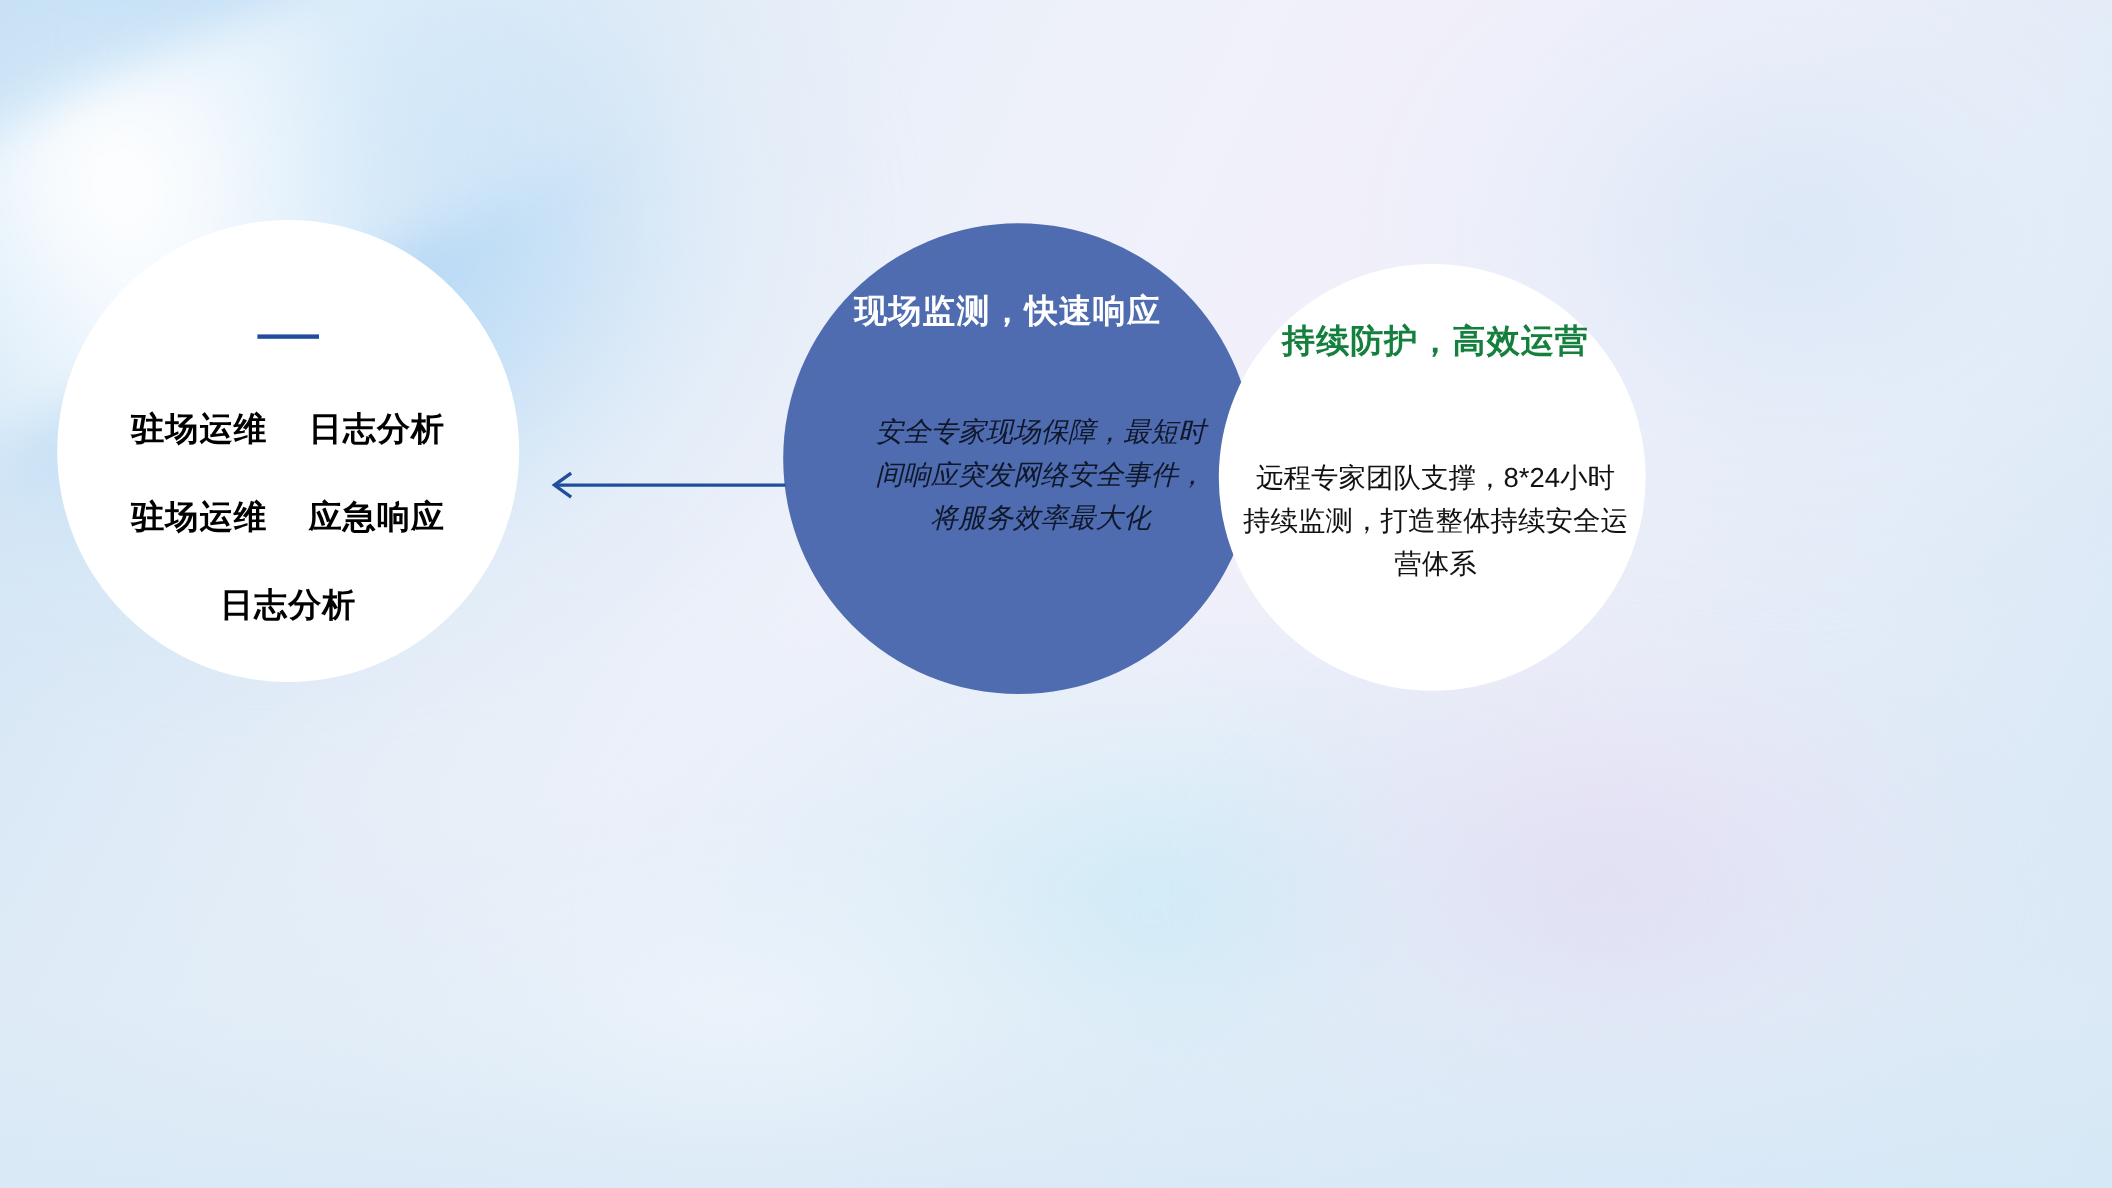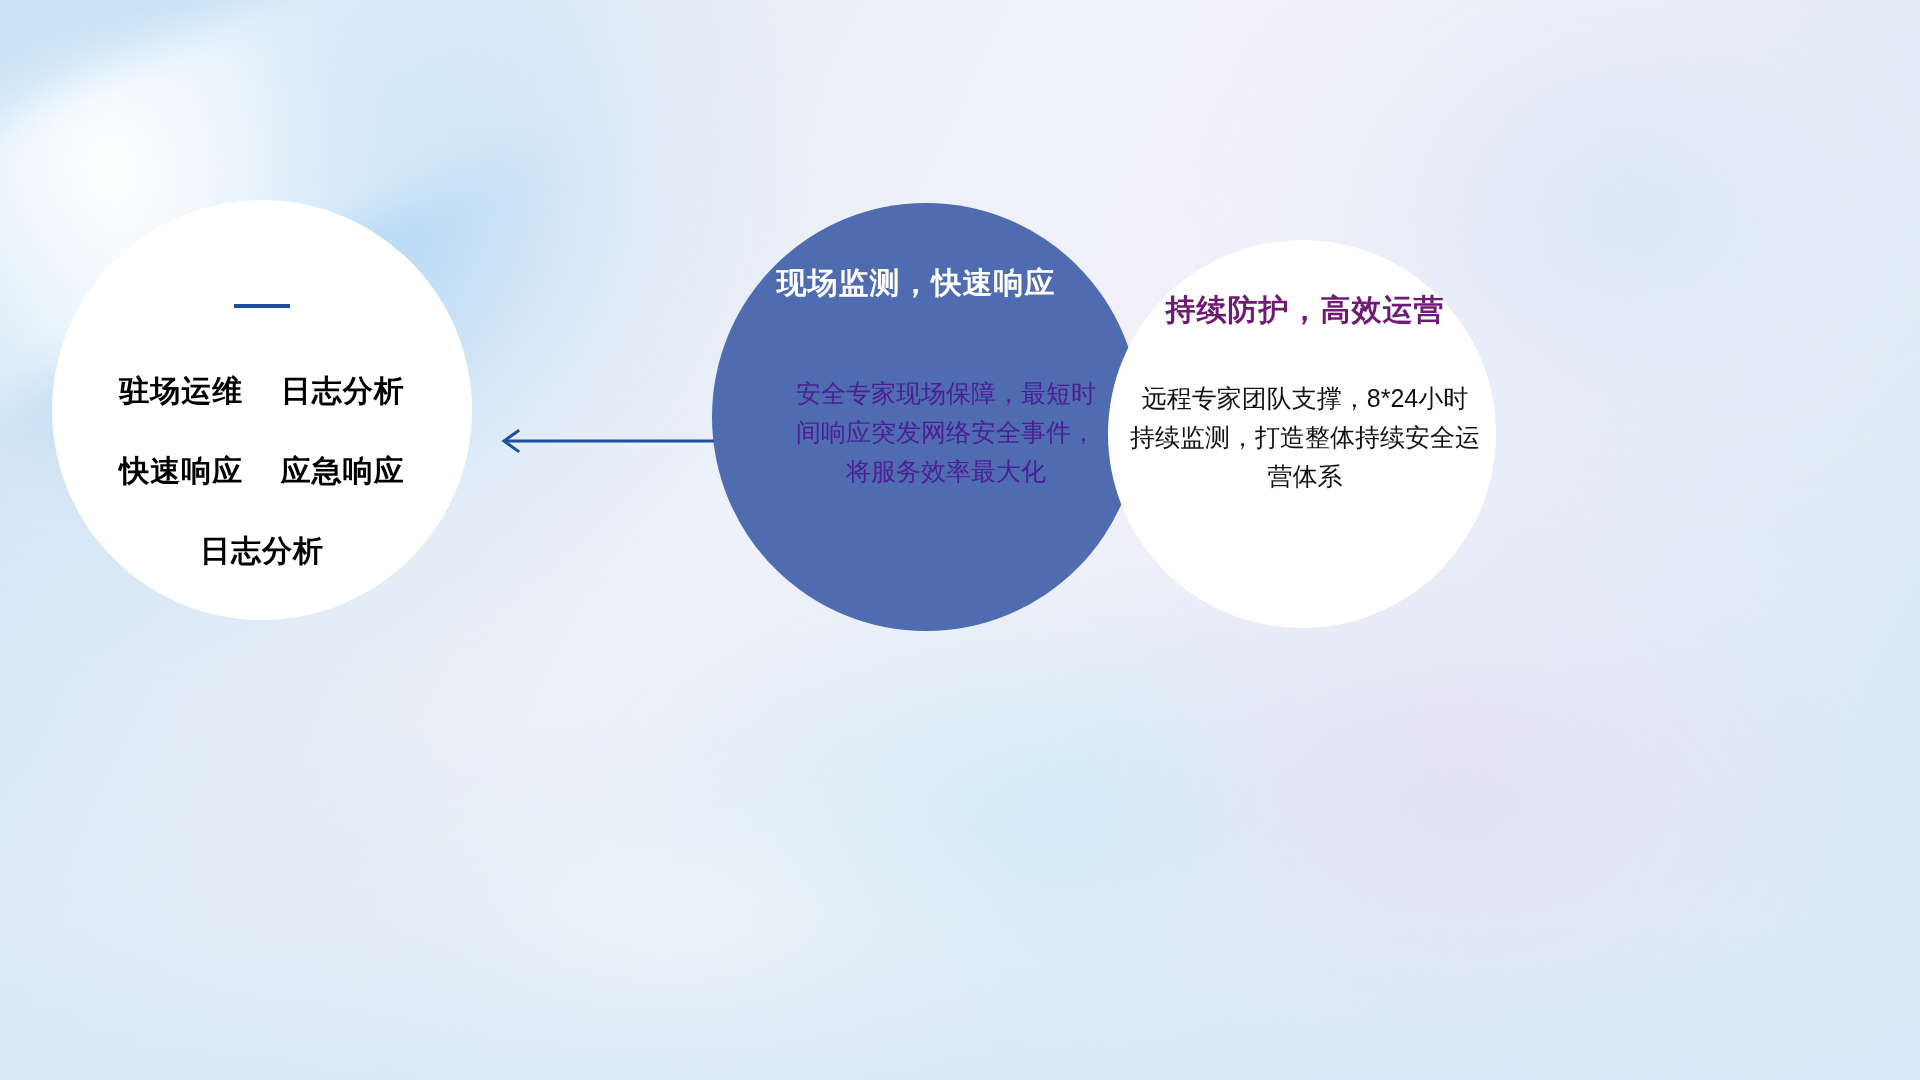--- a/index.html
+++ b/index.html
@@ -194,42 +194,43 @@
   .mid-title {
     font-size: 30px;
     font-weight: bold;
     color: #ffffff;
     letter-spacing: 1px;
     margin-bottom: 70px;
     white-space: nowrap;
   }
   .mid-body {
     font-size: 25px;
-    color: #4c1d95;
+    color: #0f172a;
     line-height: 1.56;
     width: 300px;
     margin-left: auto;
     margin-right: 10px;
     text-align: center;
+    font-style: italic;
   }
 
   
   .right-content {
     position: absolute;
     left: 1120px;
     top: 290px;
     width: 370px;
     text-align: center;
   }
   .right-title {
     font-size: 30px;
     font-weight: bold;
-    color: #701a75;
+    color: #15803d;
     letter-spacing: 1px;
-    margin-bottom: 48px;
+    margin-bottom: 85px;
     white-space: nowrap;
   }
   .right-body {
     font-size: 25px;
     color: #121212;
     line-height: 1.56;
     width: 350px;
     margin: 0 auto;
     text-align: center;
   }
@@ -265,21 +266,21 @@
   <div class="arrow-wrap">
     <svg width="224" height="34" viewBox="0 0 224 34" xmlns="http://www.w3.org/2000/svg">
       <line x1="222" y1="17" x2="14" y2="17" stroke="#1f4e9c" stroke-width="3"></line>
       <polyline points="26,7 12,17 26,27" fill="none" stroke="#1f4e9c" stroke-width="3" stroke-linecap="square" stroke-linejoin="miter"></polyline>
     </svg>
   </div>
 
   <div class="left-content">
     <div class="divider-dash"></div>
     <div class="left-line">驻场运维    日志分析</div>
-    <div class="left-line">快速响应    应急响应</div>
+    <div class="left-line">驻场运维    应急响应</div>
     <div class="left-line">日志分析</div>
   </div>
 
   <div class="mid-content">
     <div class="mid-title">现场监测，快速响应</div>
     <div class="mid-body">安全专家现场保障，最短时间响应突发网络安全事件，将服务效率最大化</div>
   </div>
 
   <div class="right-content">
     <div class="right-title">持续防护，高效运营</div>

